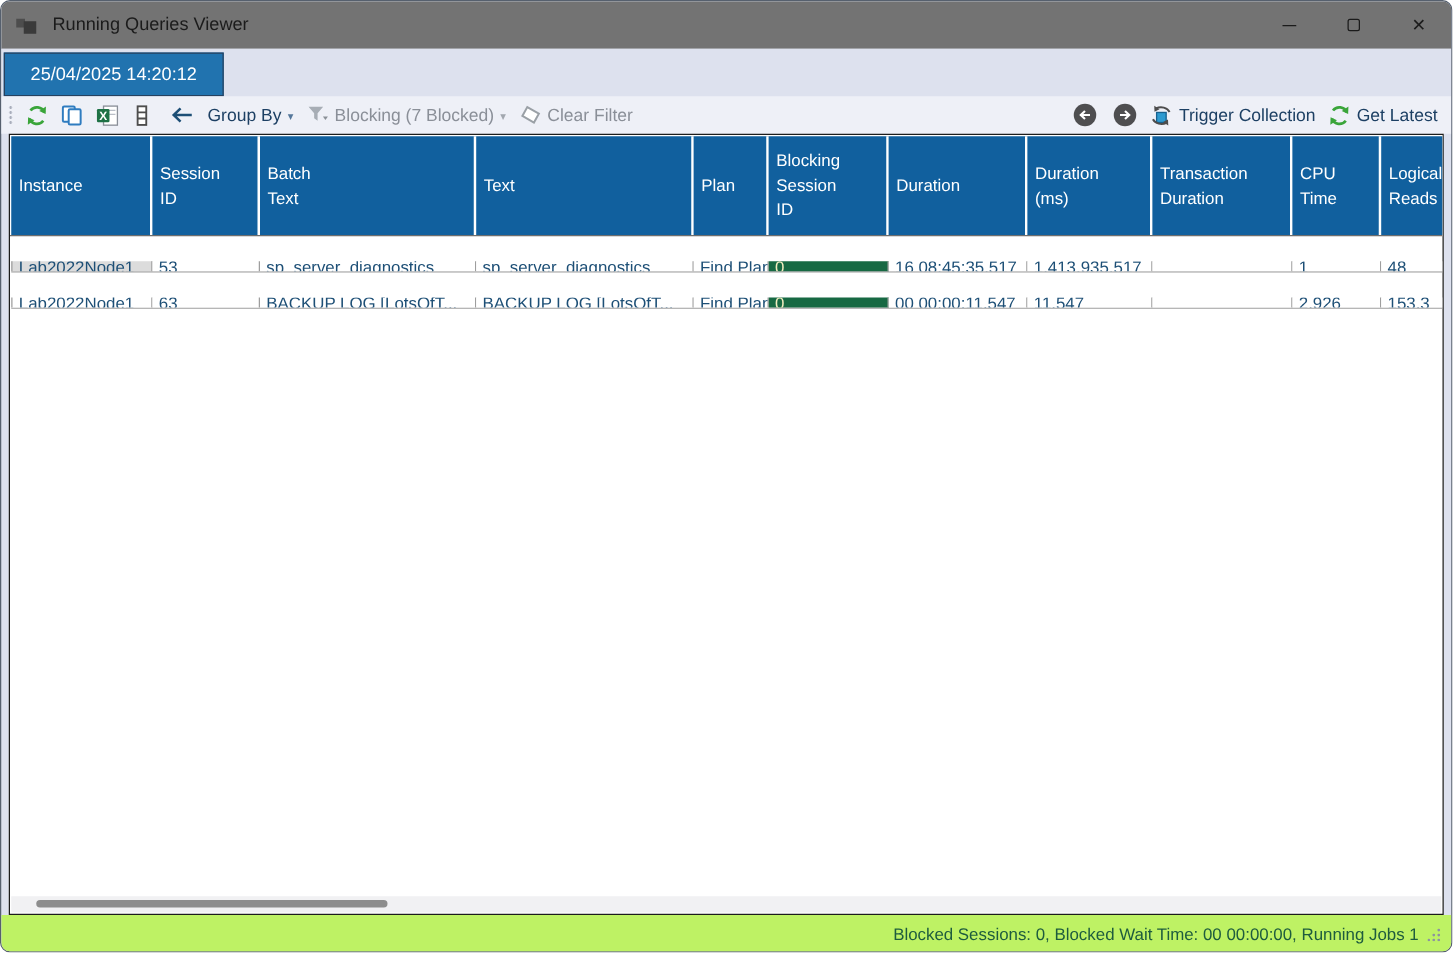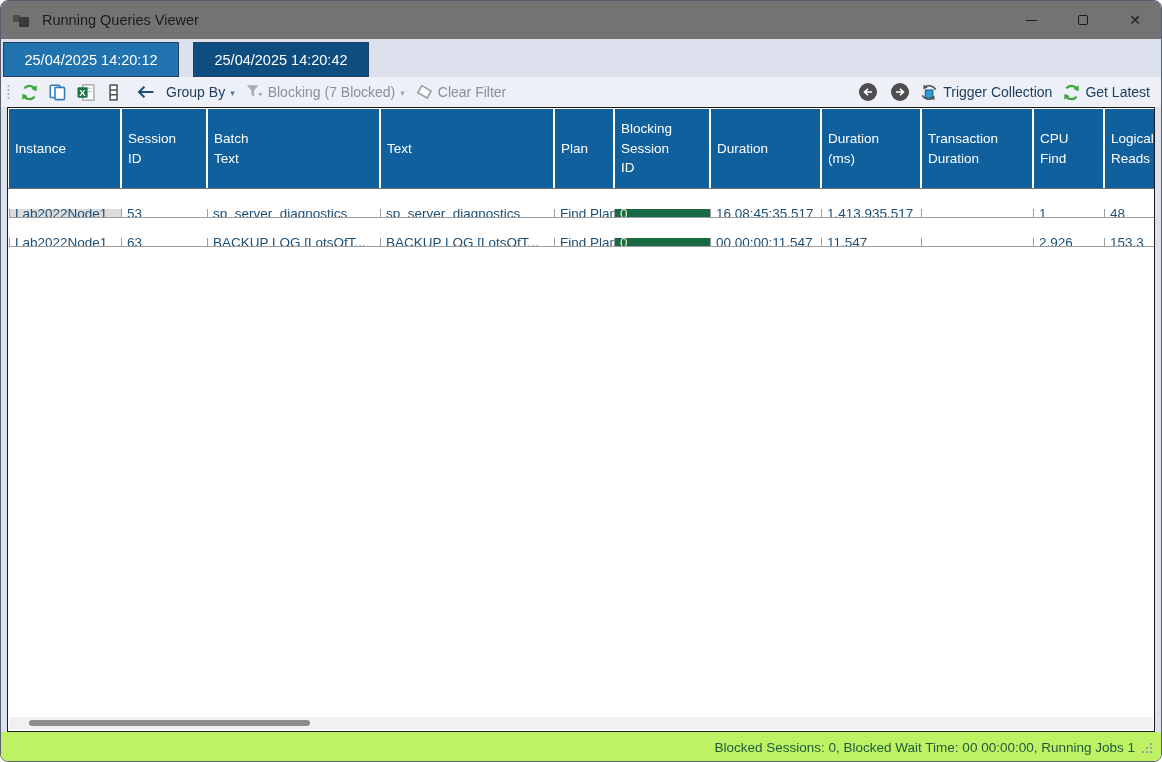--- a/index.html
+++ b/index.html
@@ -13,21 +13,21 @@
   .appicon .sq-small { position:absolute; left:0; top:4px; width:7px; height:7px; background:#4d4d4d; }
   .appicon .sq-big   { position:absolute; left:6px; top:6px; width:10px; height:10px; background:#3a3a3a; }
   .title-text { font-size:14.5px; color:#1b1b1b; }
   .winbtns { margin-left:auto; display:flex; height:100%; }
   .winbtn { width:52px; height:100%; display:flex; align-items:center; justify-content:center; color:#1b1b1b; }
   .glyph-min { width:11px; height:0; border-top:1px solid #1b1b1b; display:inline-block; }
   .glyph-max { width:10px; height:10px; border:1px solid #1b1b1b; border-radius:2px; display:inline-block; }
   .glyph-close { font-size:14px; line-height:1; }
 
   
-  .tabstrip { height:38px; background:#dde1ee; display:flex; align-items:flex-end; padding-left:2px; gap:14px; flex:none; }
+  .tabstrip { height:38px; background:#dde1ee; display:flex; align-items:flex-end; padding-left:2px; gap:4px; flex:none; }
   .tab { height:35px; min-width:176px; padding:0 14px; display:flex; align-items:center; justify-content:center;
          color:#ffffff; font-size:14.5px; border:1px solid #26415f; }
   .tab.selected { background:#2173af; }
   .tab.unselected { background:#0e4d80; }
 
   
   .toolbar { height:30px; background:#eef0f7; display:flex; align-items:center; padding:0 8px 0 6px; flex:none; font-size:14px; }
   .grip { width:3px; height:16px; margin-right:8px;
           background-image:radial-gradient(circle,#a9aebc 1px,transparent 1.2px); background-size:3px 4px; flex:none; }
   .tbtn { display:flex; align-items:center; gap:5px; background:none; border:none; padding:0 3px; margin-right:5px;
@@ -85,23 +85,20 @@
         </div>
       <div class="winbtn">
           <span class="glyph-close">✕</span>
         </div>
     </div>
   </div>
 
   <div class="tabstrip">
     <div class="tab selected">
         <span>25/04/2025 14:20:12</span>
-      </div>
-    <div class="tab unselected">
-        <span>25/04/2025 14:20:42</span>
       </div>
   </div>
 
   <div class="toolbar">
     <span class="grip"></span>
 
     <button class="tbtn">
       <svg width="17" height="17" viewBox="0 0 16 16">
         <path d="M13.6 5.6 A6 6 0 0 0 3.2 4.2" fill="none" stroke="#3aa53a" stroke-width="2"></path>
         <polygon points="14.8,1.2 14.6,6.8 9.8,4.6" fill="#3aa53a"></polygon>
@@ -211,21 +208,21 @@
       <div class="hcell c4">Plan</div>
       <div class="hcell c5">Blocking
 Session
 ID</div>
       <div class="hcell c6">Duration</div>
       <div class="hcell c7">Duration
 (ms)</div>
       <div class="hcell c8">Transaction
 Duration</div>
       <div class="hcell c9">CPU
-Find</div>
+Time</div>
       <div class="hcell c10">Logical
 Reads</div>
     </div>
 
     <div class="grid-row">
       <div class="rcell c0 link sel">Lab2022Node1</div>
       <div class="rcell c1 link">53</div>
       <div class="rcell c2 link">sp_server_diagnostics</div>
       <div class="rcell c3 link">sp_server_diagnostics</div>
       <div class="rcell c4 link">Find Plan</div>

